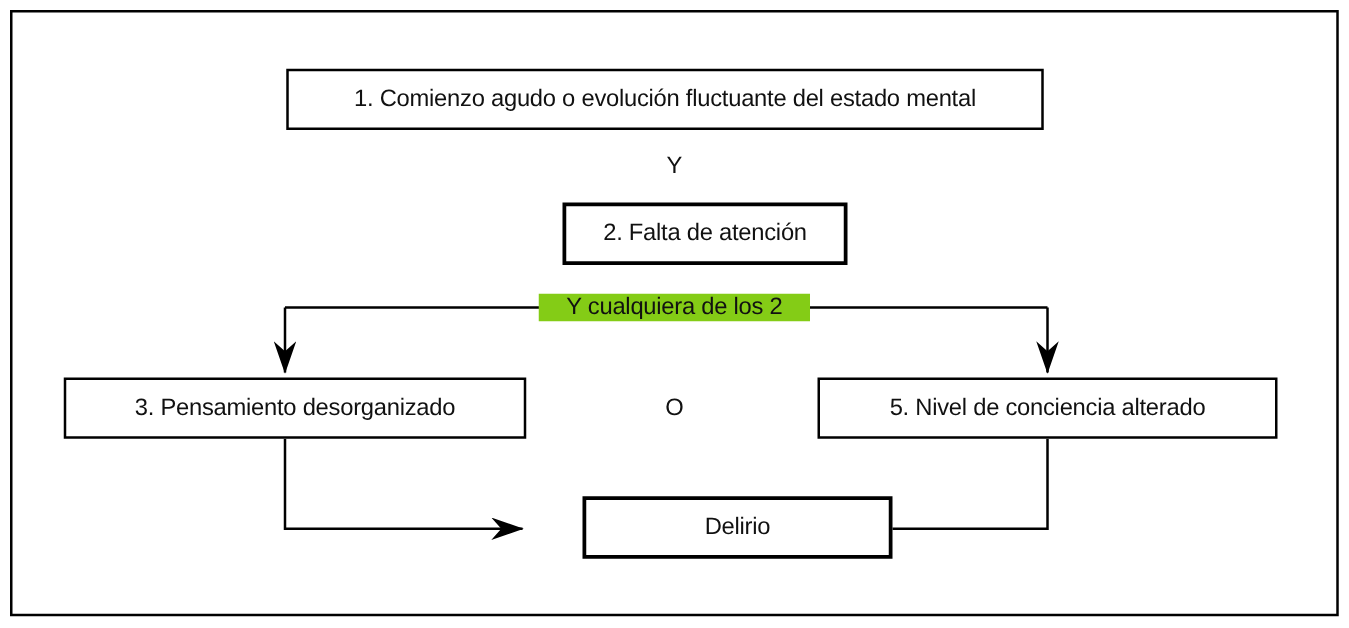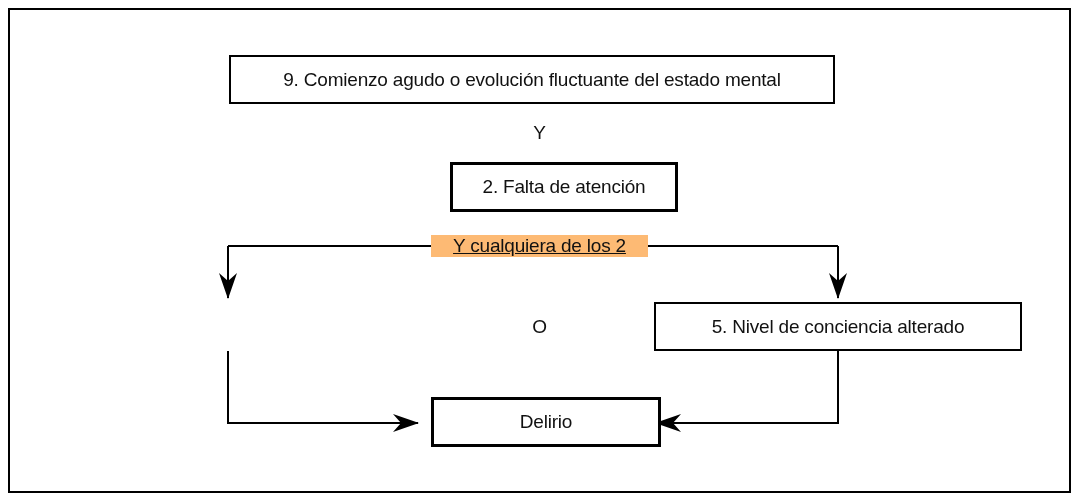--- a/index.html
+++ b/index.html
@@ -44,40 +44,39 @@
     font-size: 19px;
     letter-spacing: -0.2px;
     color: #111;
     z-index: 2;
   }
   .node.thick { border-width: 3px; margin-left: 28px; }
   .box1 { left: 229px; top: 55px;  width: 606px; height: 49px; }
   .box2 { left: 422px; top: 162px; width: 228px; height: 50px; }
   .box3 { left: 51px;  top: 302px; width: 370px; height: 49px; }
   .box4 { left: 654px; top: 302px; width: 368px; height: 49px; }
-  .boxD { left: 403px; top: 397px; width: 230px; height: 50px; }
+  .boxD { left: 438px; top: 397px; width: 248px; height: 50px; }
   .floating-label {
     position: absolute;
     left: 0;
     width: 1079px;
     display: flex;
     align-items: center;
     justify-content: center;
     font-size: 19px;
     letter-spacing: -0.2px;
     color: #111;
     z-index: 2;
   }
   .label-and { top: 104px; height: 58px; }
   .label-or  { top: 302px; height: 49px; }
   .label-any { top: 232px; height: 28px; }
   .label-any .masked {
-    background: #fdba74;
+    background: #84cc16;
     padding: 0 22px;
-    text-decoration: underline;
   }
 </style>
 </head>
 <body>
 
 <div class="canvas">
 
   <div class="outer-frame"></div>
 
   <svg class="connectors" viewBox="0 0 1079 502" xmlns="http://www.w3.org/2000/svg" aria-hidden="true">
@@ -91,32 +90,33 @@
 
     <path d="M228,246 V298" fill="none" stroke="#000" stroke-width="2" marker-end="url(#arrow)"></path>
 
     <path d="M838,246 V298" fill="none" stroke="#000" stroke-width="2" marker-end="url(#arrow)"></path>
 
     <path d="M228,351 V423 H418" fill="none" stroke="#000" stroke-width="2" marker-end="url(#arrow)"></path>
 
     <path d="M838,351 V423 H656" fill="none" stroke="#000" stroke-width="2" marker-end="url(#arrow)"></path>
   </svg>
 
-  <div class="node box1">9. Comienzo agudo o evolución fluctuante del estado mental</div>
+  <div class="node box1">1. Comienzo agudo o evolución fluctuante del estado mental</div>
 
   <div class="floating-label label-and">
     <span>Y</span>
   </div>
 
   <div class="node thick box2">2. Falta de atención</div>
 
   <div class="floating-label label-any">
     <span class="masked">Y cualquiera de los 2</span>
   </div>
 
+  <div class="node box3">3. Pensamiento desorganizado</div>
 
   <div class="floating-label label-or">
     <span>O</span>
   </div>
 
   <div class="node box4">5. Nivel de conciencia alterado</div>
 
   <div class="node thick boxD">Delirio</div>
 
 </div>

